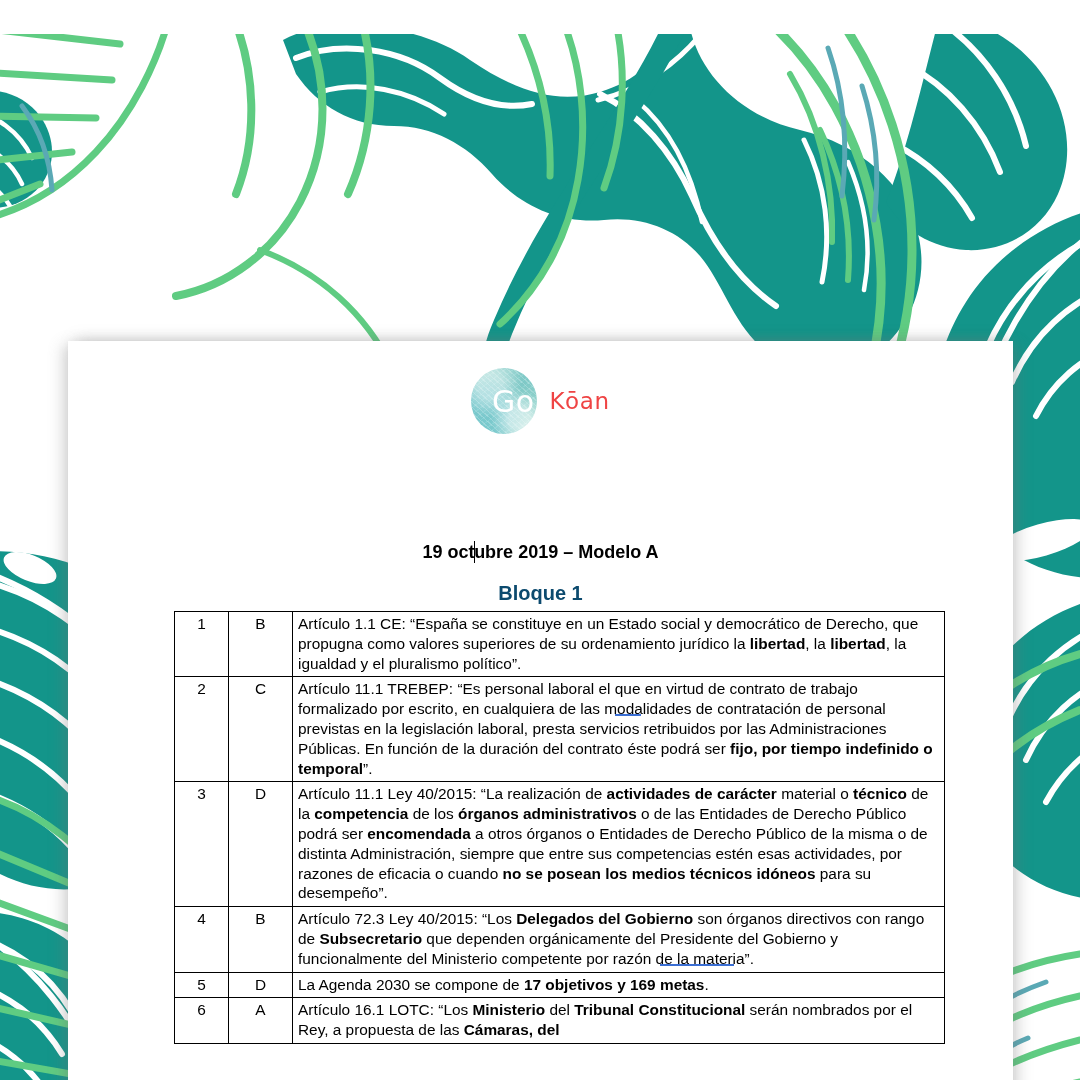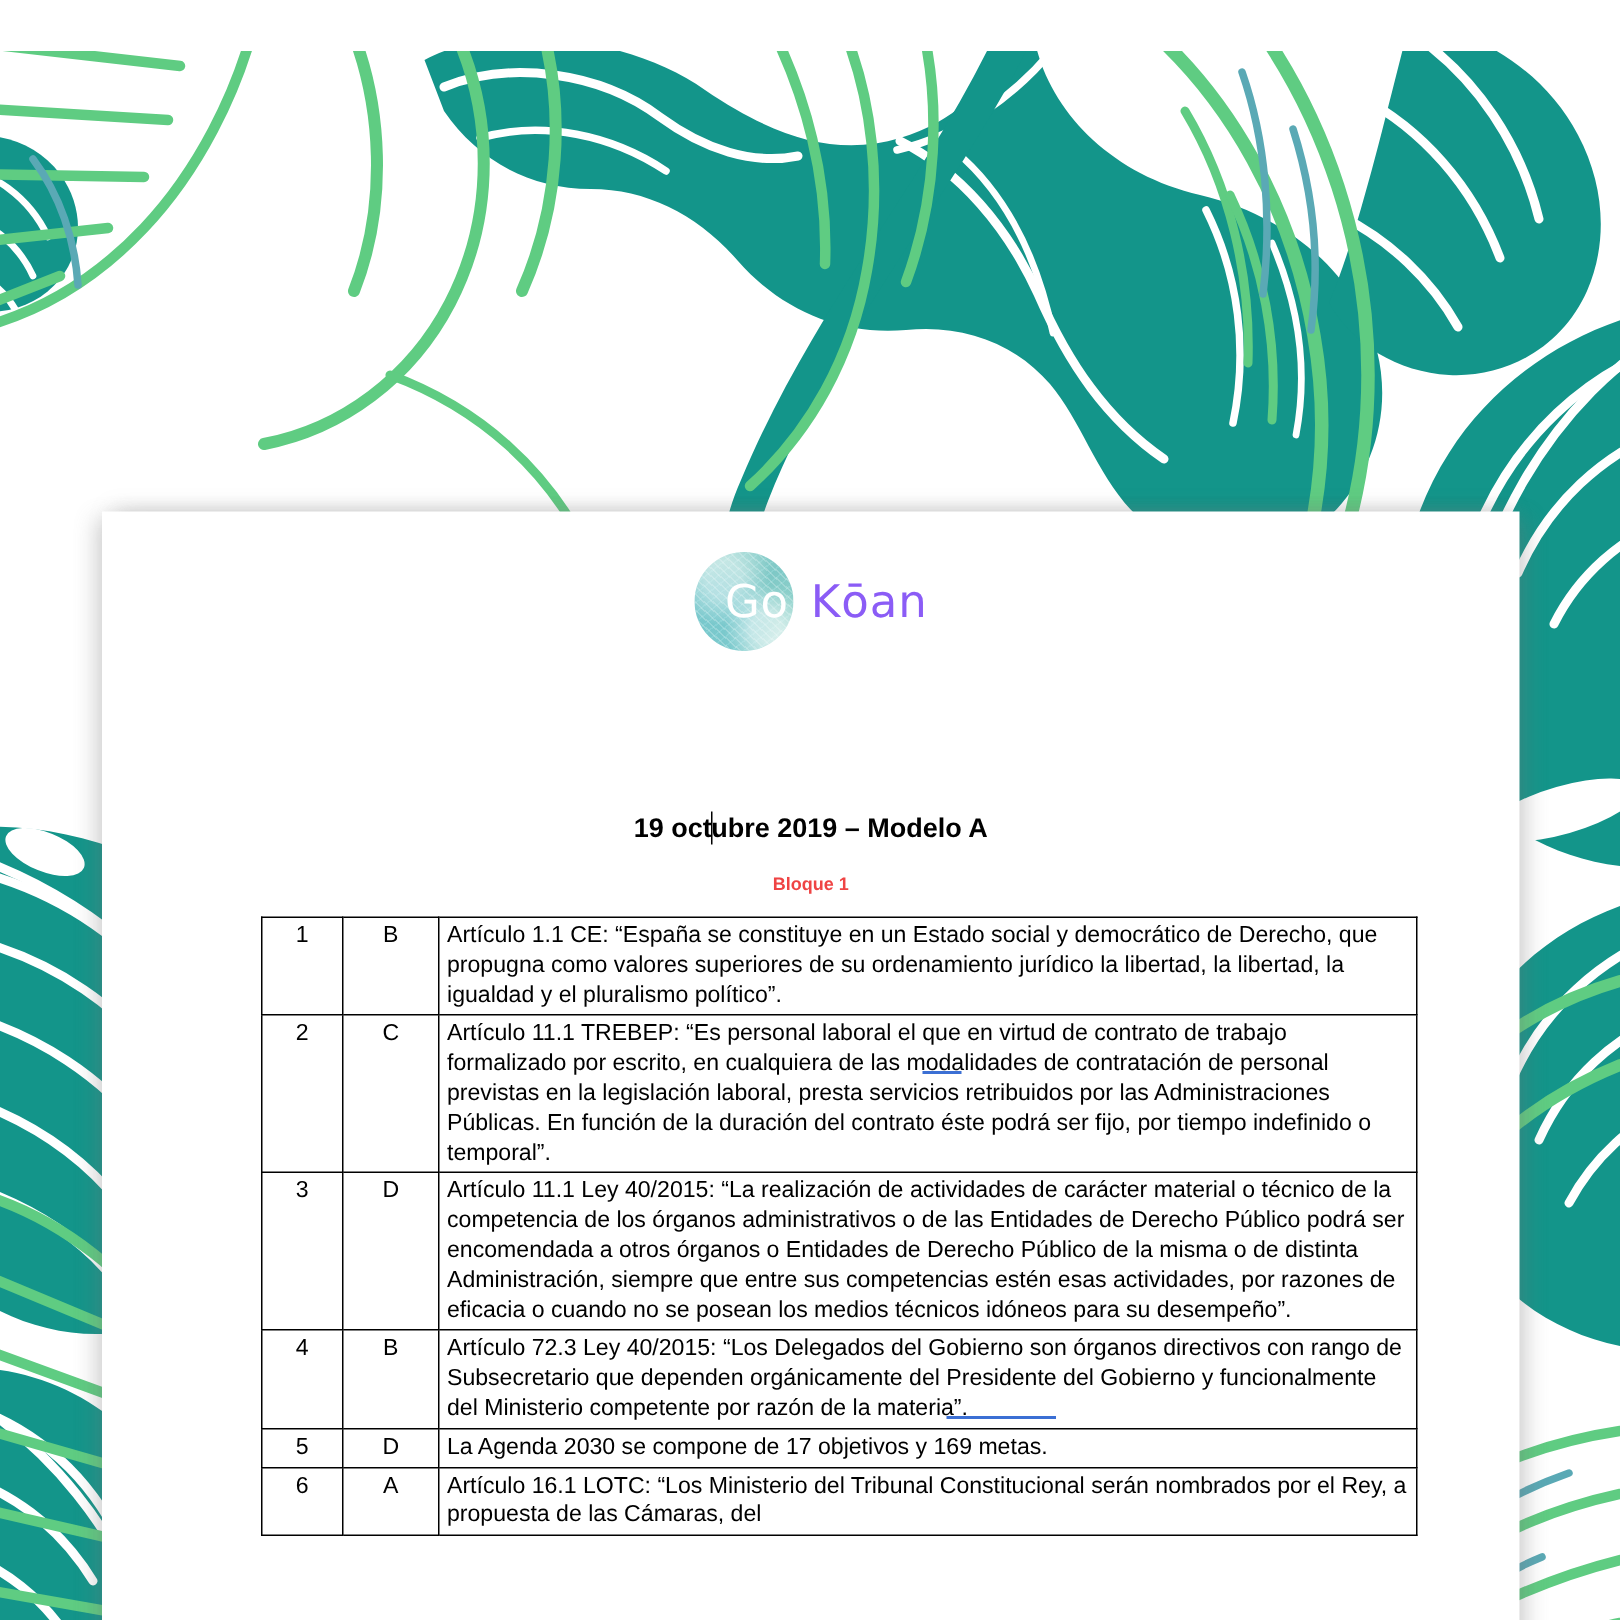--- a/index.html
+++ b/index.html
@@ -82,22 +82,22 @@
     position: relative;
     z-index: 2;
     color: #ffffff;
     font-size: 30px;
     letter-spacing: .5px;
     font-weight: 400;
     transform: translate(9px, 0px);
     font-family: "DejaVu Sans", sans-serif;
   }
   #logo-koan {
-    color: #8b5cf6;
-    font-size: 30px;
+    color: #ef4444;
+    font-size: 23px;
     font-weight: 400;
     letter-spacing: .6px;
     margin-left: 12px;
     font-family: "DejaVu Sans", sans-serif;
   }
 
   
   .doc-title {
     position: absolute;
     left: 95px;
@@ -124,23 +124,23 @@
     width: 0; height: 22px;
     border-left: 1.4px solid #000;
     vertical-align: -5px;
     margin: 0 -0.7px;
   }
   .doc-block-label {
     position: absolute;
     left: 0; right: 0;
     top: 241px;
     text-align: center;
-    font-size: 12px;
+    font-size: 20px;
     font-weight: bold;
-    color: #ef4444;
+    color: #0c4a6e;
   }
 
   
   #answers-table {
     position: absolute;
     left: 106px;
     top: 270px;
     width: 737px;
     border-collapse: collapse;
     table-layout: fixed;
@@ -150,21 +150,21 @@
     padding: 2px 5px 3px 5px;
     font-size: 15.4px;
     line-height: 1.285;
     color: #000;
     vertical-align: top;
     font-family: "Liberation Sans", sans-serif;
   }
   td.col-num { width: 43px; text-align: center; }
   td.col-ans { width: 53px; text-align: center; }
   td.col-txt { width: 641px; }
-  .col-txt b { font-weight: normal; }
+  .col-txt b { font-weight: bold; }
   .gram {
     border-bottom: 2.4px double #3b6fd4;
     padding-bottom: 17px;
   }
 </style>
 </head>
 <body>
 
 <div id="root">
 

